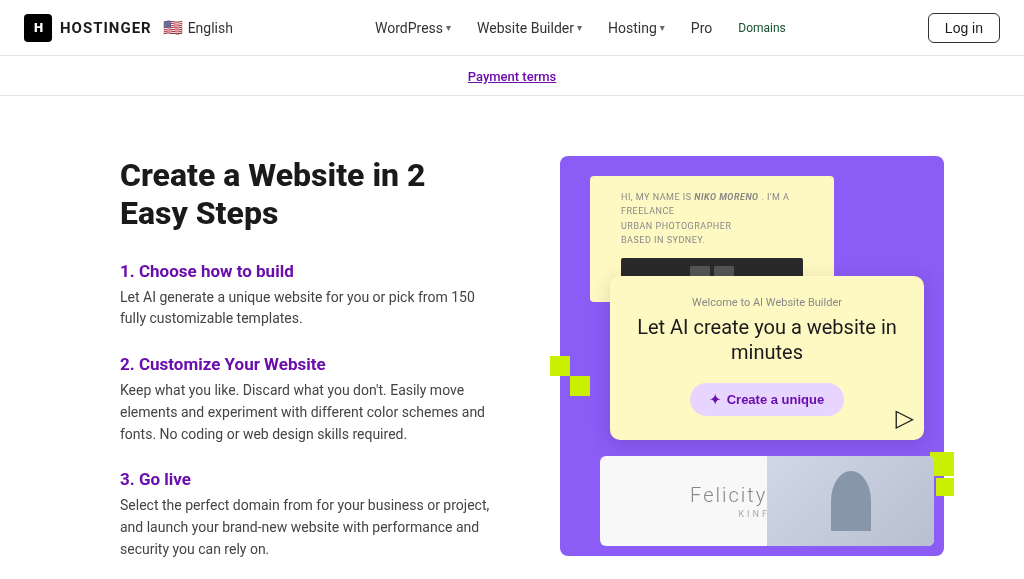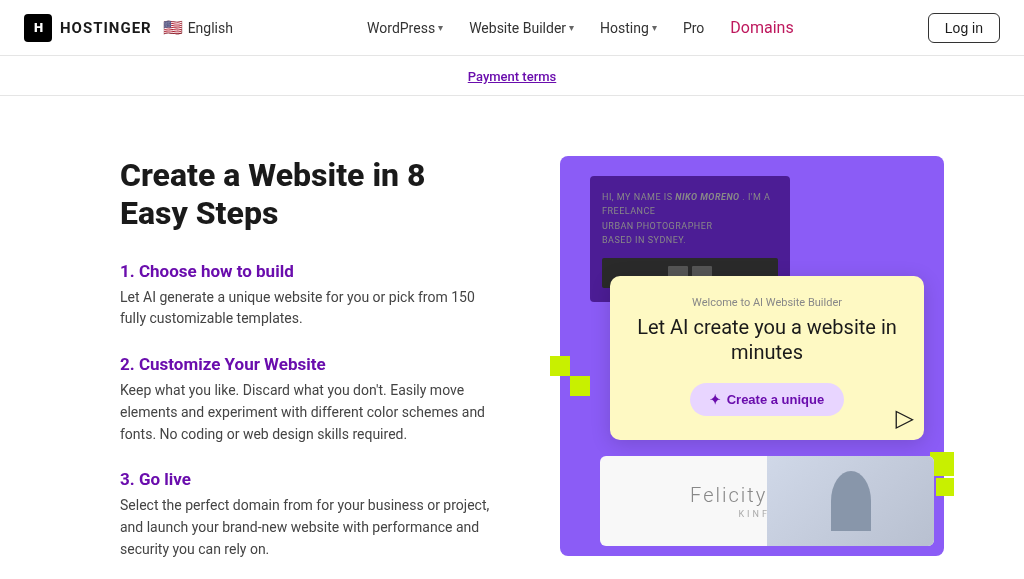--- a/index.html
+++ b/index.html
@@ -28,21 +28,21 @@
     .nav-center { display: flex; align-items: center; gap: 6px; margin: 0 auto; }
     .nav-item {
       display: flex; align-items: center; gap: 3px;
       font-size: 14px; color: #333; cursor: pointer; padding: 6px 10px;
       border-radius: 4px; white-space: nowrap;
     }
     .nav-item .chevron { font-size: 10px; color: #666; }
 
     .nav-right { display: flex; align-items: center; gap: 12px; flex-shrink: 0; }
     .nav-pro { font-size: 14px; color: #333; cursor: pointer; }
-    .nav-domains { font-size: 16px; color: #be185d; cursor: pointer; }
+    .nav-domains { font-size: 12px; color: #14532d; cursor: pointer; }
     .login-btn {
       border: 1.5px solid #333; border-radius: 6px;
       padding: 6px 16px; font-size: 14px; font-weight: 500;
       cursor: pointer; background: #fff; color: #1a1a1a;
     }
 
     
     .payment-banner {
       text-align: center;
       padding: 10px;
@@ -93,24 +93,24 @@
     .gsq2 { width: 20px; height: 20px; top: 80px; left: 48px; }
     .gsq3 { width: 24px; height: 24px; bottom: 80px; right: -10px; }
     .gsq4 { width: 18px; height: 18px; bottom: 60px; right: -10px; }
     .gsq5 { width: 20px; height: 20px; top: 200px; left: -10px; }
     .gsq6 { width: 20px; height: 20px; top: 220px; left: 10px; }
 
     
     .card-portfolio {
       position: absolute;
       top: 20px; left: 30px;
-      width: 200px;
-      background: #4c1d95;
+      width: 244px;
+      background: #fef9c3;
       border-radius: 4px;
-      padding: 14px 12px;
+      padding: 14px 31px;
       font-size: 11px;
     }
     .card-portfolio .greeting { font-size: 9px; color: #888; text-transform: uppercase; letter-spacing: 0.5px; line-height: 1.6; }
     .card-portfolio .name { font-weight: 700; font-style: italic; }
     .card-portfolio .dark-img {
       width: 100%; height: 30px; background: #2a2a2a; margin-top: 10px; border-radius: 2px;
       display: flex; align-items: center; justify-content: center; gap: 4px;
     }
     .dark-img-dot { width: 20px; height: 14px; background: #555; border-radius: 1px; }
 
@@ -203,21 +203,21 @@
   </div>
 </nav>
 
 <div class="payment-banner">
   <a>Payment terms</a>
 </div>
 
 <section class="hero">
 
   <div class="hero-left">
-    <h1 class="hero-title">Create a Website in 8 Easy Steps</h1>
+    <h1 class="hero-title">Create a Website in 2 Easy Steps</h1>
 
     <div class="step">
       <div class="step-heading">1. Choose how to build</div>
       <div class="step-body">Let AI generate a unique website for you or pick from 150 fully customizable templates.</div>
     </div>
 
     <div class="step">
       <div class="step-heading">2. Customize Your Website</div>
       <div class="step-body">Keep what you like. Discard what you don't. Easily move elements and experiment with different color schemes and fonts. No coding or web design skills required.</div>
     </div>

